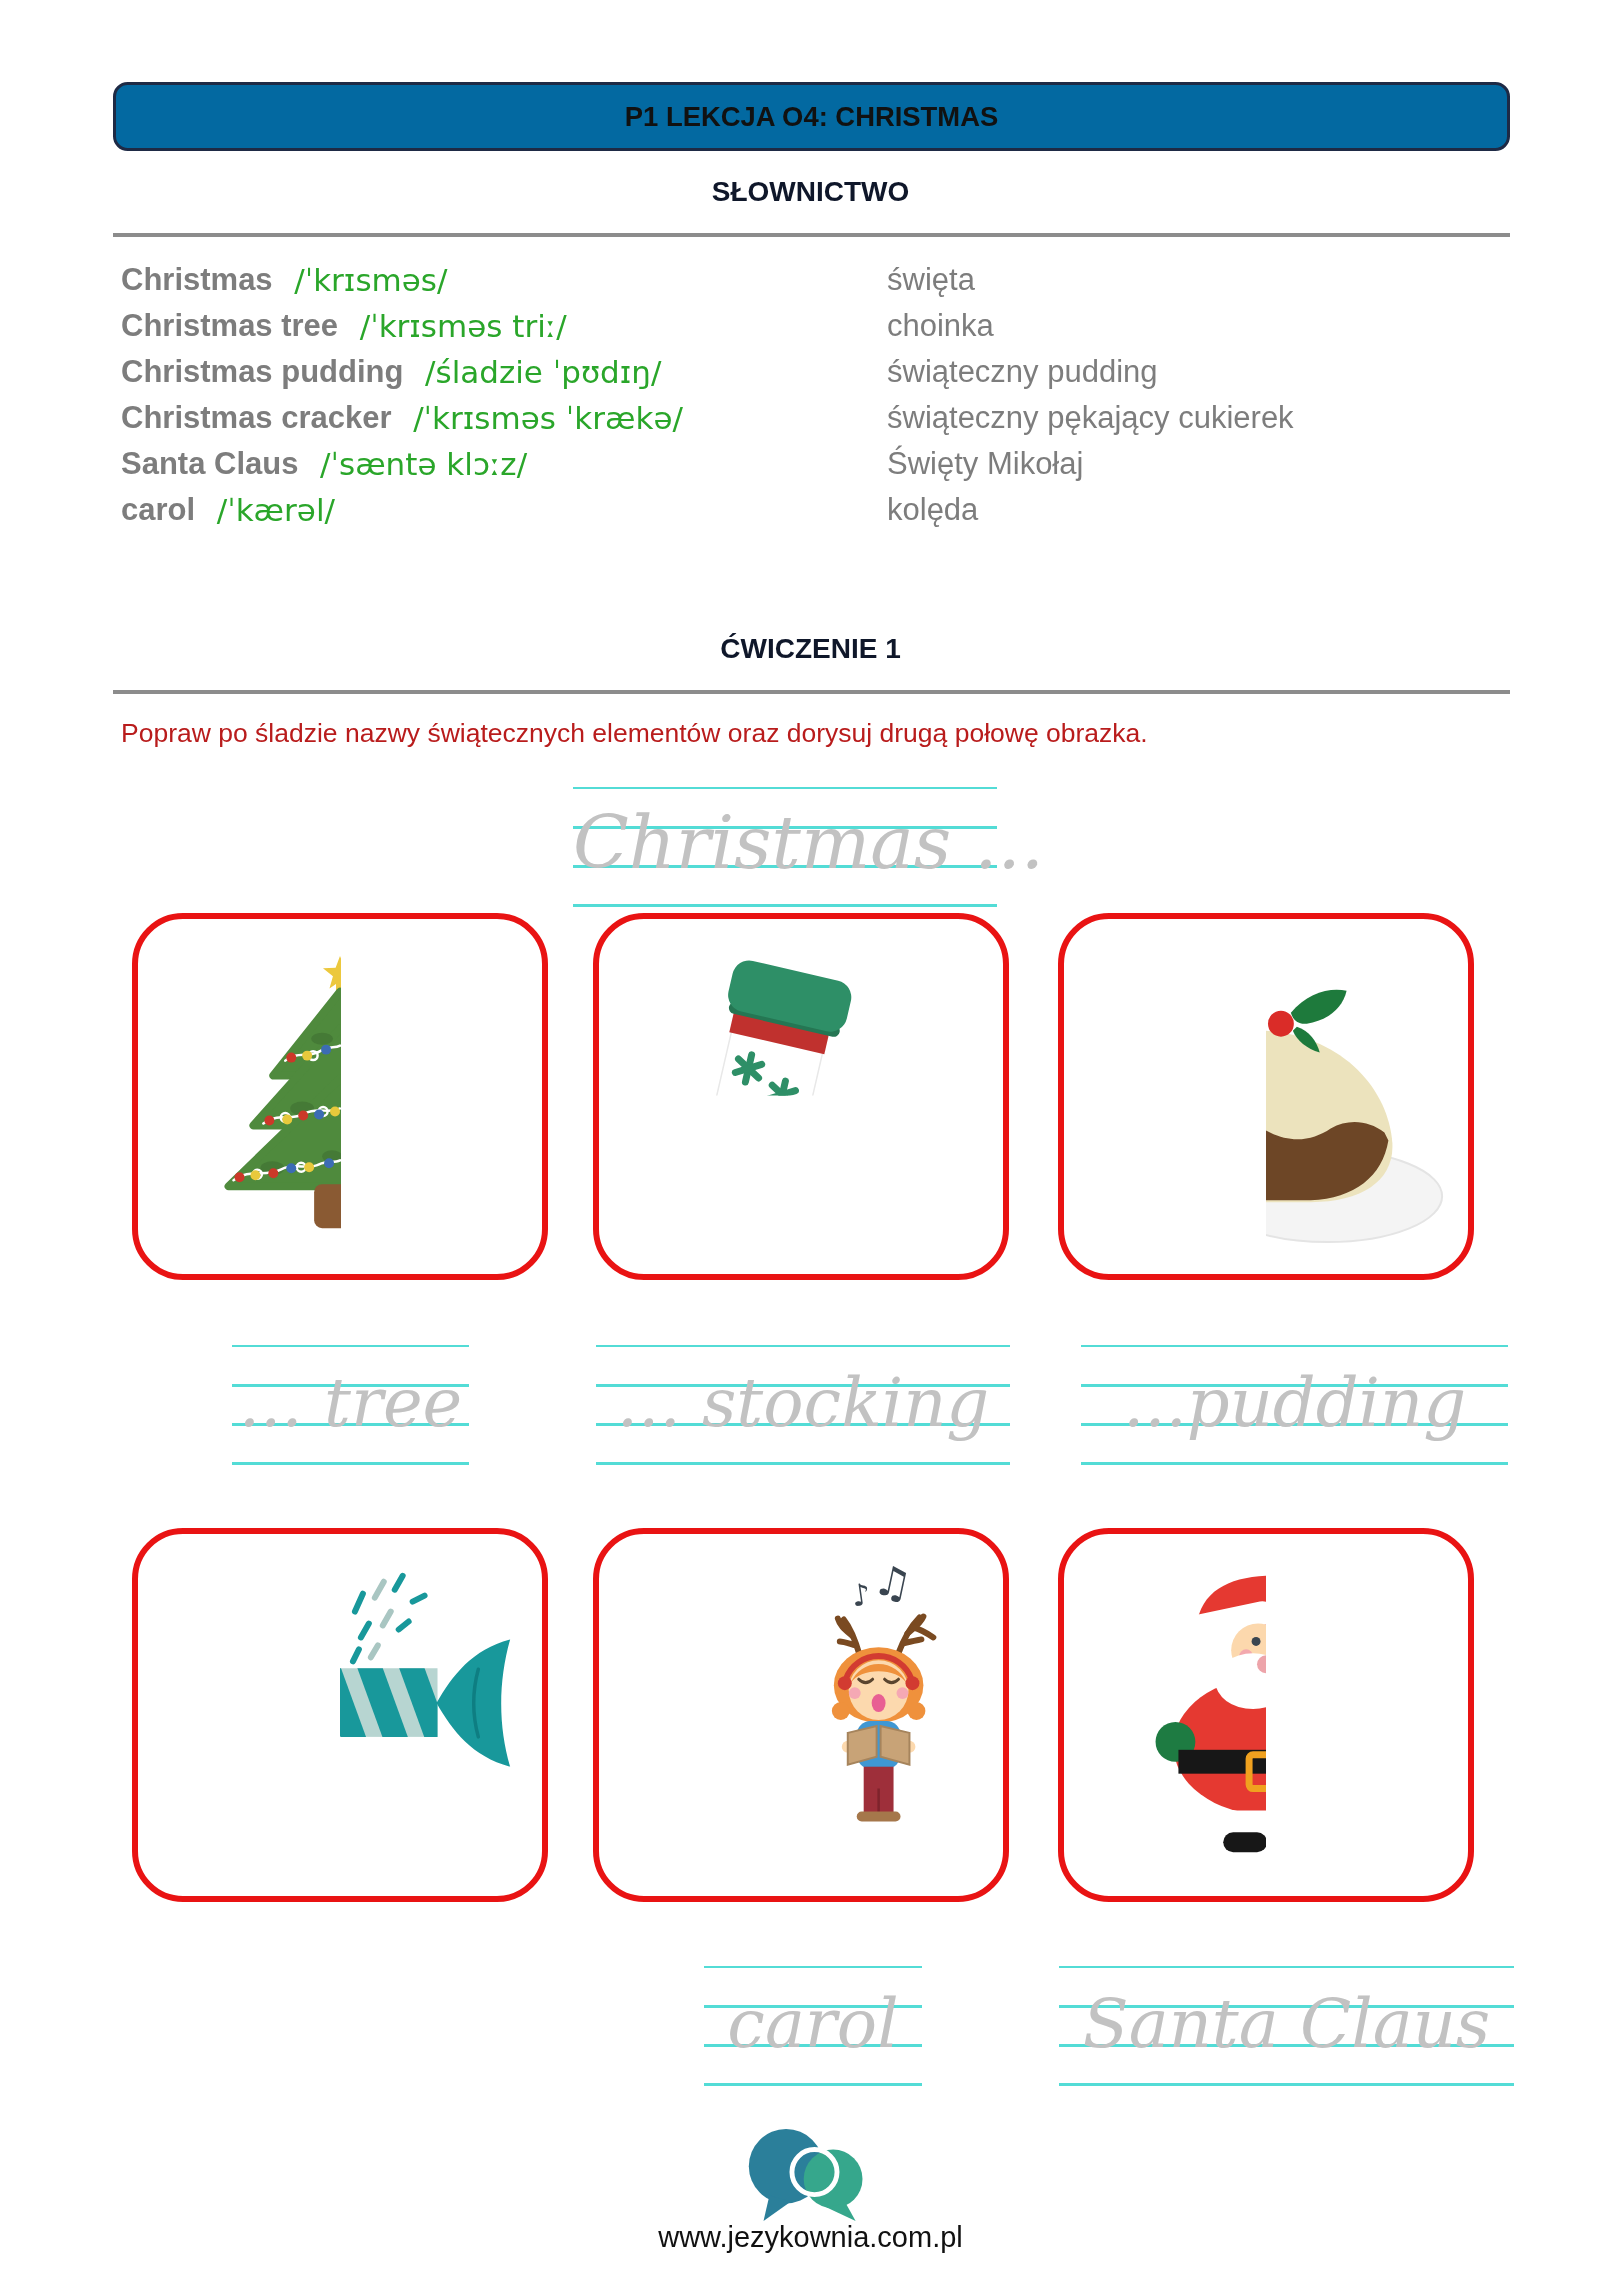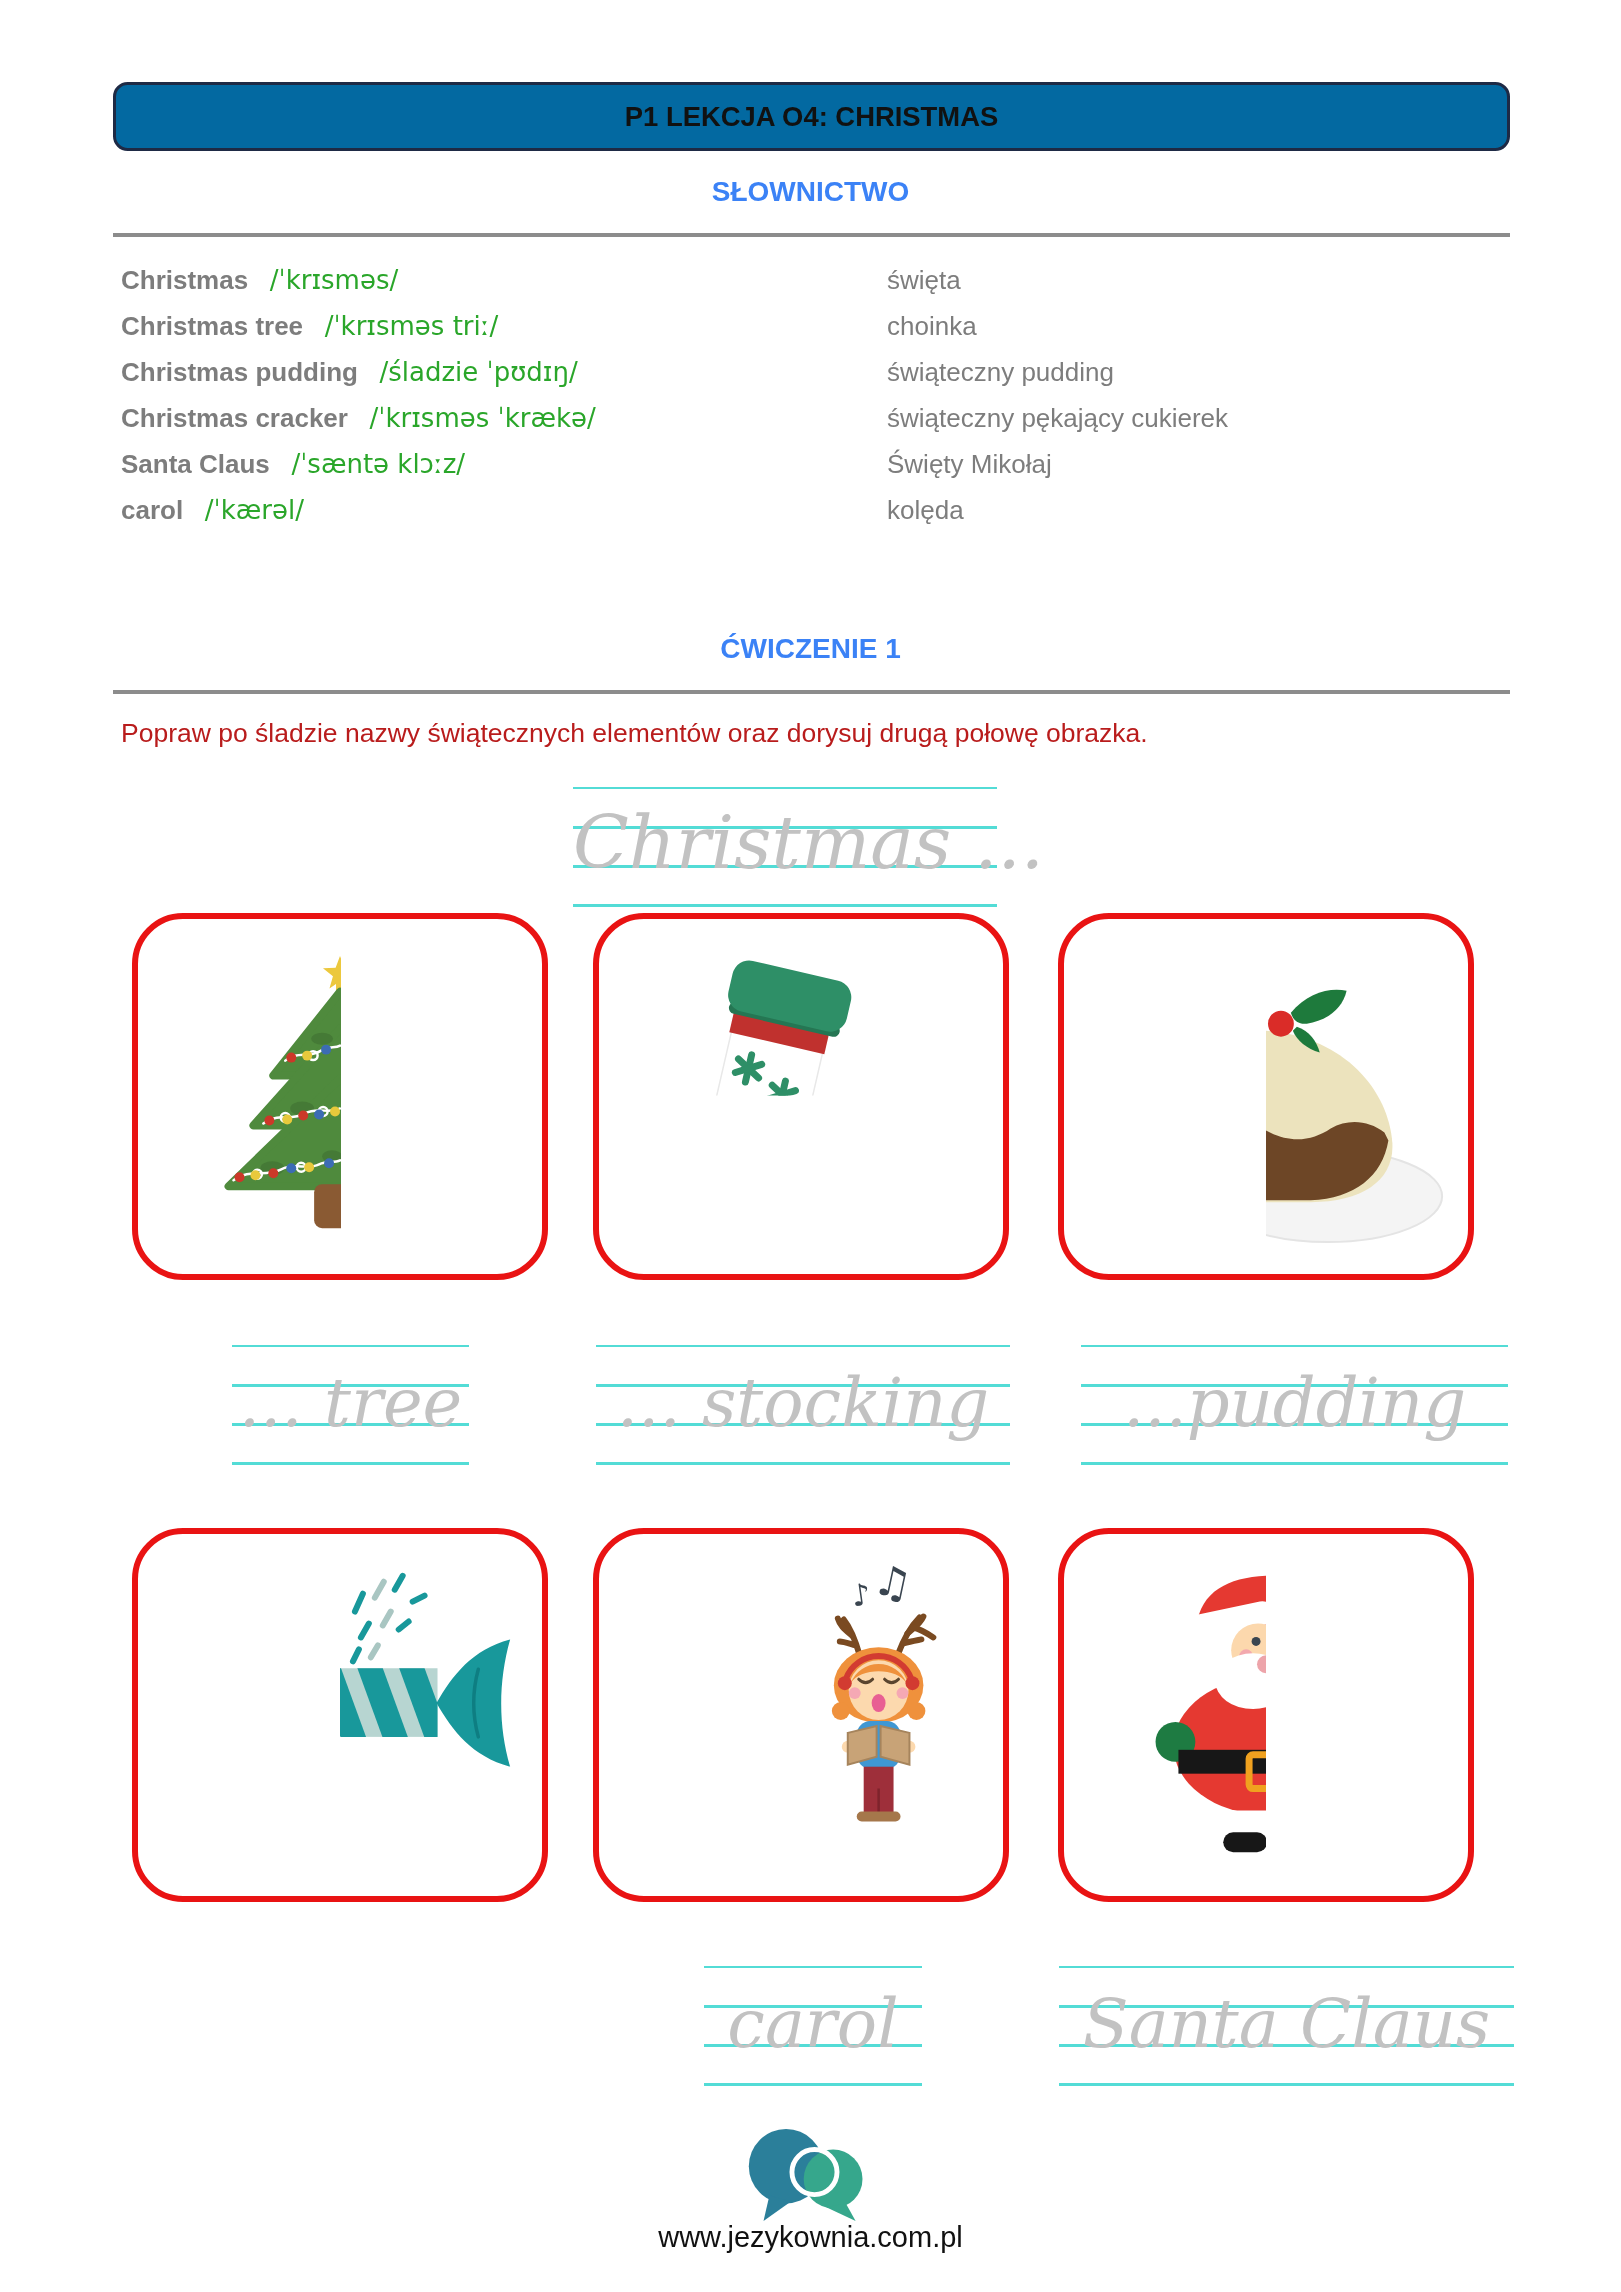--- a/index.html
+++ b/index.html
@@ -3,24 +3,24 @@
 <meta charset="utf-8">
 <style>
   html,body{margin:0;padding:0;background:#fff;}
   .page{position:relative;width:1621px;height:2293px;background:#ffffff;overflow:hidden;
         font-family:"Liberation Sans",sans-serif;color:#1a1a1a;}
   .banner{position:absolute;left:113px;top:82px;width:1397px;height:69px;box-sizing:border-box;
           background:#0369a1;border:3.9px solid #1e2a45;border-radius:14.7px;
           display:flex;align-items:center;justify-content:center;}
   .banner-title{font-size:27.4px;font-weight:bold;color:#111;}
   .section-heading{position:absolute;left:0;width:1621px;text-align:center;
-                   font-size:28px;font-weight:bold;color:#3b82f6;}
+                   font-size:28px;font-weight:bold;color:#0f172a;}
   .divider{position:absolute;left:113px;width:1397px;height:3.9px;background:#8c8c8c;}
   .vocab-list{position:absolute;left:121px;top:257px;width:1392px;}
-  .vrow{position:relative;height:46px;display:flex;align-items:center;font-size:26px;}
+  .vrow{position:relative;height:46px;display:flex;align-items:center;font-size:31px;}
   .term{font-weight:bold;color:#7d7d7d;}
   .ipa{margin-left:21.6px;color:#2aa62a;font-family:"DejaVu Sans",sans-serif;}
   .translation{position:absolute;left:766px;color:#7d7d7d;font-weight:normal;}
   .instruction{position:absolute;left:121px;top:718px;font-size:26.5px;color:#b91c1c;}
   .trace-block{position:absolute;height:147px;}
   .trace-line{position:absolute;left:0;right:0;height:2.9px;background:#53dcd6;}
   .tl1{top:19.6px}.tl2{top:59px}.tl3{top:98px}.tl4{top:137px}
   .trace-text{position:absolute;left:0;right:0;top:45px;text-align:center;white-space:nowrap;
               font-family:"DejaVu Serif",serif;font-style:italic;font-weight:normal;
               color:#c2c2c2;font-size:67px;line-height:67px;}

